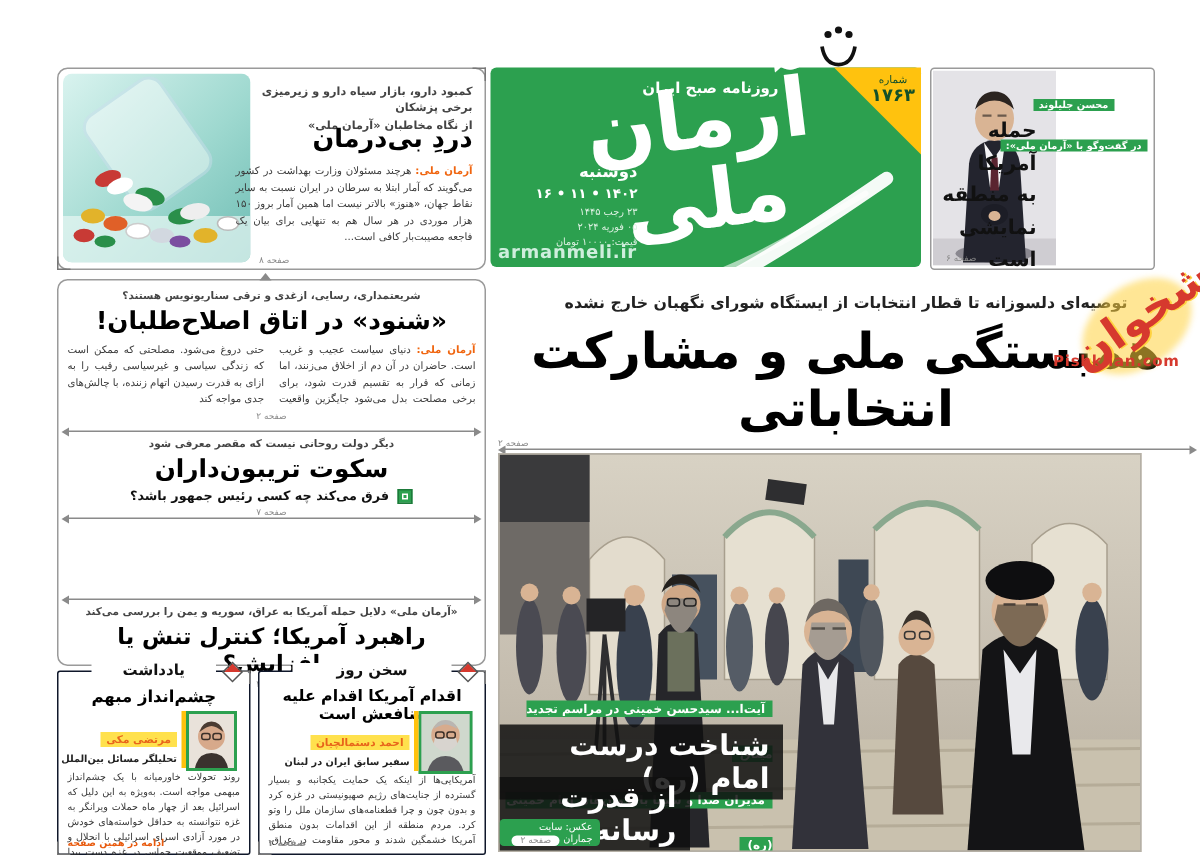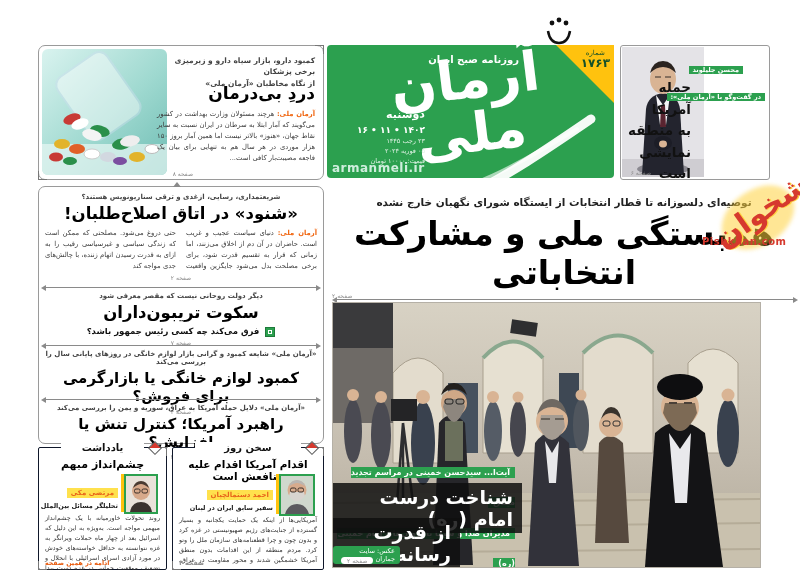--- a/index.html
+++ b/index.html
@@ -229,25 +229,20 @@
       <div class="lc-kicker">دیگر دولت روحانی نیست که مقصر معرفی شود</div>
       <div class="lc-head-xl">سکوت تریبون‌داران</div>
       <div class="lc-sub">
         <span class="gbullet"></span>
         <span>فرق می‌کند چه کسی رئیس جمهور باشد؟</span>
       </div>
       <div style="font-size:6px;color:#8a8a8a;margin-top:2px;">صفحه ۷</div>
     </div>
     <div class="h-div" style="left:4px;right:4px;top:158px;"></div>
 
-    <div class="lc-story" style="top:163px;">
-      <div class="lc-kicker">«آرمان ملی» شایعه کمبود و گرانی بازار لوازم خانگی در روزهای پایانی سال را بررسی می‌کند</div>
-      <div class="lc-head-l">کمبود لوازم خانگی یا بازارگرمی برای فروش؟</div>
-      <div style="font-size:6px;color:#8a8a8a;margin-top:3px;">صفحه ۴</div>
-    </div>
     <div class="h-div" style="left:4px;right:4px;top:212px;"></div>
 
     <div class="lc-story" style="top:217px;">
       <div class="lc-kicker">«آرمان ملی» دلایل حمله آمریکا به عراق، سوریه و یمن را بررسی می‌کند</div>
       <div class="lc-head-l">راهبرد آمریکا؛ کنترل تنش یا افزایش؟</div>
       <div style="font-size:6px;color:#8a8a8a;margin-top:2px;">صفحه ۲</div>
     </div>
   </div>
 
   <div class="abs photo">

